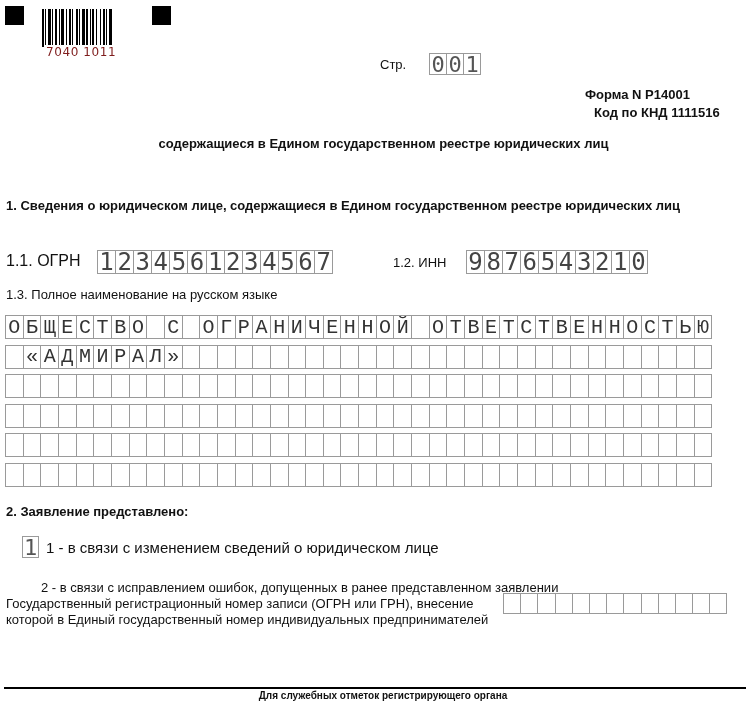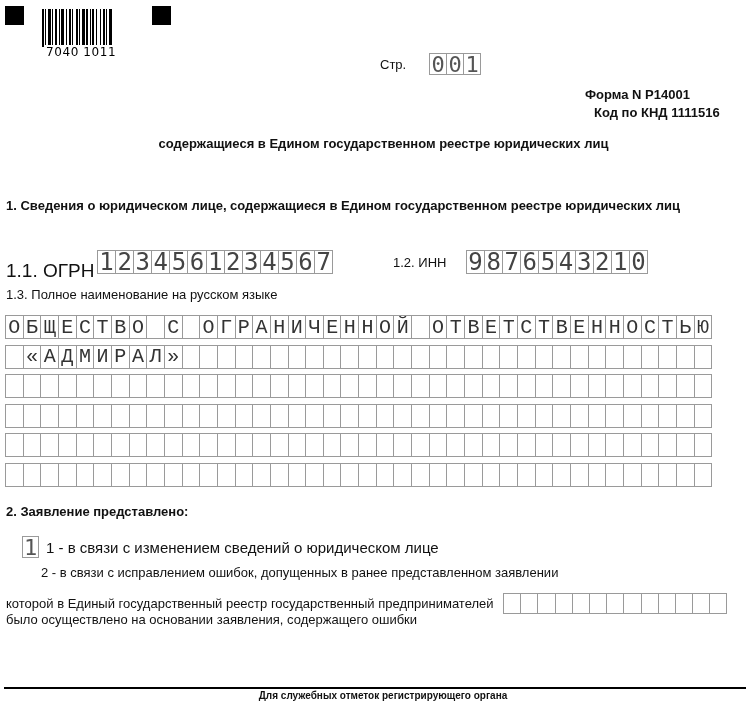--- a/index.html
+++ b/index.html
@@ -3,21 +3,21 @@
 <meta charset="utf-8">
 <style>
   html, body { margin: 0; padding: 0; background: #ffffff; }
   body { width: 750px; height: 721px; position: relative; overflow: hidden; font-family: "Liberation Sans", sans-serif; color: #111; }
   .abs { position: absolute; }
   .marker { position: absolute; width: 19px; height: 19px; background: #000; }
   .barcode { position: absolute; left: 42px; top: 9px; width: 90px; height: 46px; }
   .barcode .bars { position: absolute; left: 0; top: 0; width: 90px; height: 38px; display: flex; gap: 0; }
   .barcode .bar { height: 100%; background: #000; }
   .barcode .gap { height: 100%; }
-  .barcode .code { position: absolute; left: 3px; top: 36px; font-family: "DejaVu Sans", sans-serif; font-size: 12px; letter-spacing: 0.6px; color:#000000; background:#fff; padding:0 1px; }
+  .barcode .code { position: absolute; left: 3px; top: 36px; font-family: "DejaVu Sans", sans-serif; font-size: 12px; letter-spacing: 0.6px; color:#7f1d1d; background:#fff; padding:0 1px; }
   .cells { display: flex; position: absolute; }
   .cell { box-sizing: border-box; border: 1px solid #9a9a9a; margin-left: -1px; display: flex; align-items: center; justify-content: center; font-family: "Liberation Mono", monospace; color: #333; background: #fff; }
   .cells .cell:first-child { margin-left: 0; }
   .big-cell { width: 19.1px; height: 24px; font-size: 24px; font-family: "DejaVu Sans Mono", monospace; font-weight: 300; color:#444; }
   .name-cell { width: 18.66px; height: 24px; font-size: 20px; font-family: "Liberation Mono", monospace; color:#333; }
   .page-cell { width: 18px; height: 22px; font-size: 22px; color:#555; font-family: "DejaVu Sans Mono", monospace; }
   .small-cell { width: 18.2px; height: 21px; }
   .bold { font-weight: bold; }
   .txt { position: absolute; white-space: nowrap; }
   .hr { position: absolute; left: 4px; right: 4px; top: 687px; height: 2px; background: #000; }
@@ -85,21 +85,21 @@
 
 <span class="txt bold" style="left:585px; top:87px; font-size:13px;">Форма N Р14001</span>
 <span class="txt bold" style="left:594px; top:105px; font-size:13px;">Код по КНД 1111516</span>
 
 <div class="abs" style="left:0; top:136px; width:750px; text-align:center; font-weight:bold; font-size:13px; line-height:16px;">
   <div style="padding-left:17px;">содержащиеся в Едином государственном реестре юридических лиц</div>
 </div>
 
 <span class="txt bold" style="left:6px; top:198px; font-size:13px;">1. Сведения о юридическом лице, содержащиеся в Едином  государственном реестре юридических лиц</span>
 
-<span class="txt" style="left:6px; top:260px; font-size:19px;">1.1. ОГРН</span>
+<span class="txt" style="left:6px; top:252px; font-size:16px;">1.1. ОГРН</span>
 <div class="cells" id="ogrn-cells" style="left:97px; top:250px;">
     <div class="cell big-cell">1</div>
     <div class="cell big-cell">2</div>
     <div class="cell big-cell">3</div>
     <div class="cell big-cell">4</div>
     <div class="cell big-cell">5</div>
     <div class="cell big-cell">6</div>
     <div class="cell big-cell">1</div>
     <div class="cell big-cell">2</div>
     <div class="cell big-cell">3</div>
@@ -379,25 +379,25 @@
       <div class="cell name-cell"></div>
     </div>
   </div>
 
 <span class="txt bold" style="left:6px; top:504px; font-size:13px;">2. Заявление представлено:</span>
 
 <div class="cells" style="left:22px; top:536px;">
   <div class="cell" style="width:17px; height:22px; font-size:22px; font-family:'DejaVu Sans Mono', monospace; color:#555;">1</div>
 </div>
 <span class="txt" style="left:46px; top:539px; font-size:15px;text-align:center;">1 - в связи с изменением сведений о юридическом лице</span>
-<span class="txt" style="left:41px; top:565px; font-size:13px;">2 - в связи с исправлением ошибок, допущенных в ранее представленном заявлении</span>
+<span class="txt" style="left:41px; top:580px; font-size:13px;">2 - в связи с исправлением ошибок, допущенных в ранее представленном заявлении</span>
 
 <div class="abs" style="left:6px; top:596px; font-size:13px; line-height:16px;">
-  <div>которой в Единый государственный реестр государственный предпринимателей</div>
-  <div>было осуществлено на основании заявления, содержащего ошибки</div>
+  <div>Государственный регистрационный номер записи (ОГРН или ГРН), внесение</div>
+  <div>которой в Единый государственный номер индивидуальных предпринимателей</div>
 </div>
 <div class="cells" id="grn-cells" style="left:503px; top:593px;">
     <div class="cell small-cell"></div>
     <div class="cell small-cell"></div>
     <div class="cell small-cell"></div>
     <div class="cell small-cell"></div>
     <div class="cell small-cell"></div>
     <div class="cell small-cell"></div>
     <div class="cell small-cell"></div>
     <div class="cell small-cell"></div>

